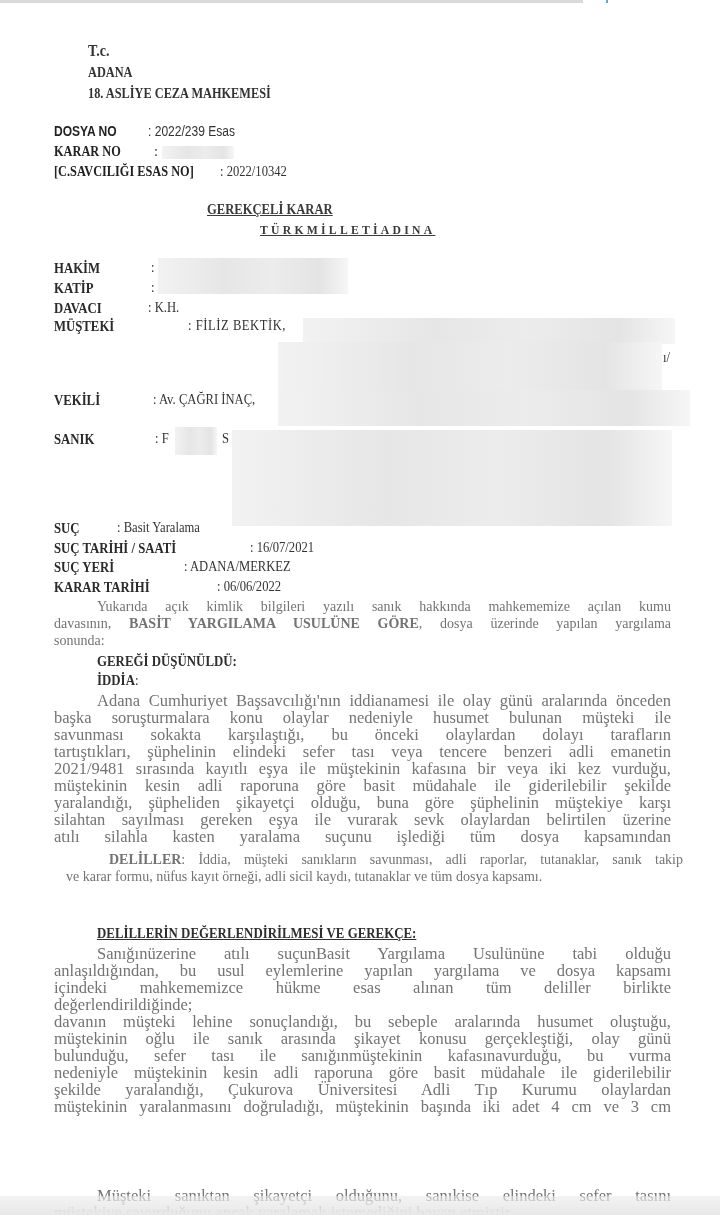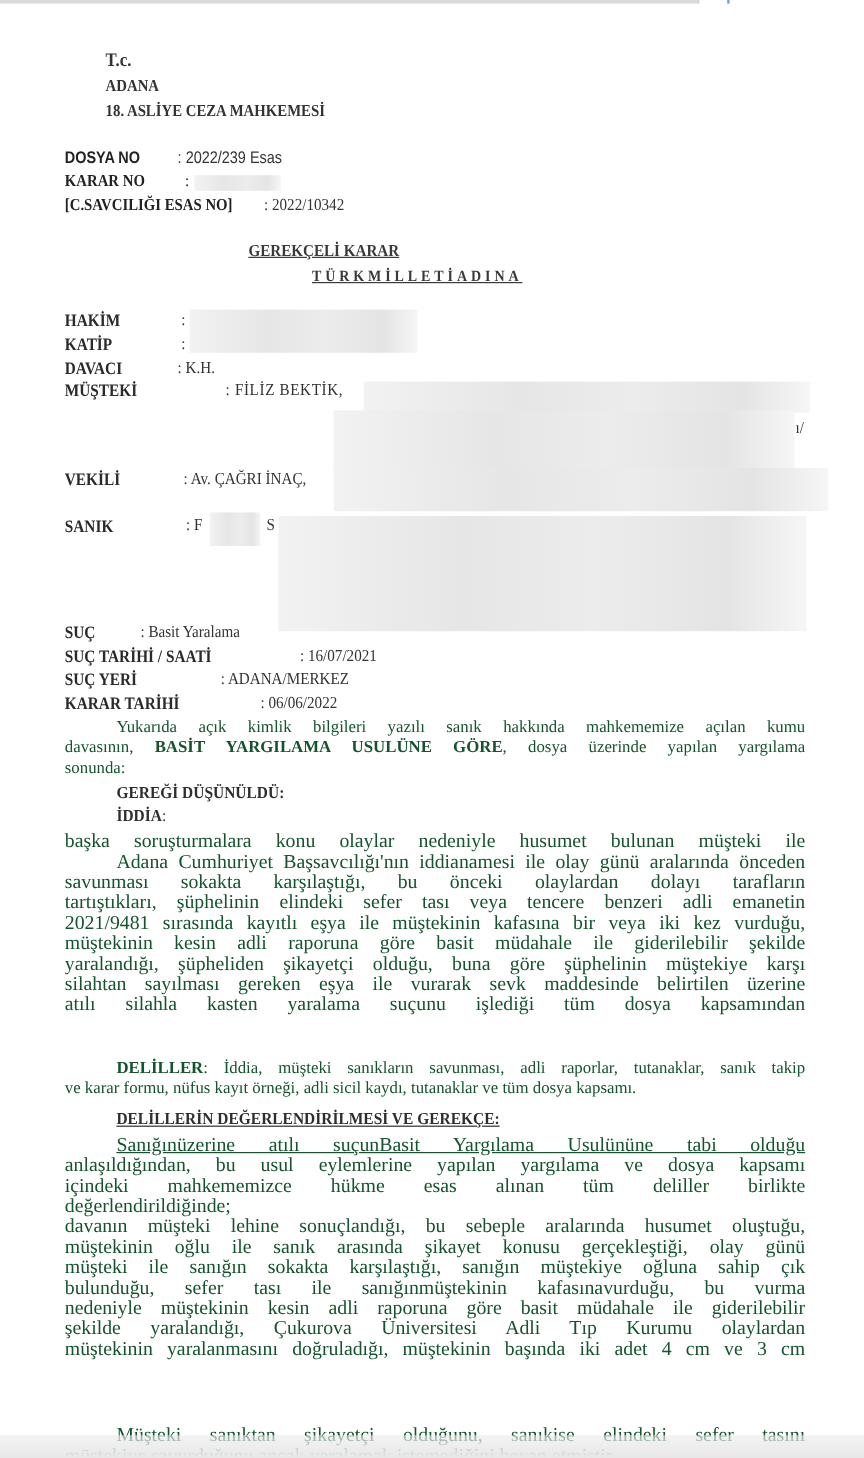--- a/index.html
+++ b/index.html
@@ -33,21 +33,21 @@
     .title {
       font-size: 14px; font-weight: bold; text-decoration: underline; color: #3a3a3a;
       transform: scaleX(0.9); transform-origin: left top;
     }
     .spaced { letter-spacing: 3.6px; }
     .party-label { left: 54px; font-size: 14.5px; font-weight: bold; color: #2a2a2a; transform: scaleX(0.88); transform-origin: left top; }
     .party-val { font-size: 14px; color: #333; transform: scaleX(0.9); transform-origin: left top; }
     .para {
       position: absolute; left: 54px; width: 617px;
       text-align: justify; text-align-last: left;
-      color: #14532d;
+      color: #737373;
     }
     .small { font-size: 14px; line-height: 17px; }
     .big { font-size: 16.5px; line-height: 17px; }
     .subhead { position: absolute; left: 97px; font-size: 14px; font-weight: bold; color: #2e2e2e; transform: scaleX(0.92); transform-origin: left top; }
     .bottom-fade {
       position: absolute; left: 0; top: 1196px; width: 720px; height: 19px;
       background: linear-gradient(180deg, rgba(235,235,235,0.6), #e8e8e8);
     }
     .line { display: block; }
     .just { text-align: justify; text-align-last: justify; }
@@ -116,49 +116,48 @@
 <div class="para small" style="top:598px;">
   <span class="line just" style="padding-left:43px;">Yukarıda açık kimlik bilgileri yazılı sanık hakkında mahkememize açılan kumu</span>
   <span class="line just"><span>davasının, </span><b>BASİT YARGILAMA USULÜNE GÖRE</b><span>, dosya üzerinde yapılan yargılama</span></span>
   <span class="line">sonunda:</span>
 </div>
 
 <div class="subhead" style="top:654px;">GEREĞİ DÜŞÜNÜLDÜ:</div>
 <div class="subhead" style="top:673px;"><span>İDDİA</span><span style="font-weight:normal">:</span></div>
 
 <div class="para big" style="top:692px;">
+  <span class="line just" style="padding-left:43px;">Adana Cumhuriyet Başsavcılığı'nın iddianamesi ile olay günü aralarında önceden</span>
   <span class="line just">başka soruşturmalara konu olaylar nedeniyle husumet bulunan müşteki ile</span>
-  <span class="line just" style="padding-left:43px;">Adana Cumhuriyet Başsavcılığı'nın iddianamesi ile olay günü aralarında önceden</span>
   <span class="line just">savunması sokakta karşılaştığı, bu önceki olaylardan dolayı tarafların</span>
   <span class="line just">tartıştıkları, şüphelinin elindeki sefer tası veya tencere benzeri adli emanetin</span>
   <span class="line just">2021/9481 sırasında kayıtlı eşya ile müştekinin kafasına bir veya iki kez vurduğu,</span>
   <span class="line just">müştekinin kesin adli raporuna göre basit müdahale ile giderilebilir şekilde</span>
   <span class="line just">yaralandığı, şüpheliden şikayetçi olduğu, buna göre şüphelinin müştekiye karşı</span>
-  <span class="line just">silahtan sayılması gereken eşya ile vurarak sevk maddesinde belirtilen üzerine</span>
+  <span class="line just">silahtan sayılması gereken eşya ile vurarak sevk olaylardan belirtilen üzerine</span>
   <span class="line just">atılı silahla kasten yaralama suçunu işlediği tüm dosya kapsamından</span>
 </div>
 
-<div class="para small" style="top:882px;">
+<div class="para small" style="top:851px;margin-left:12px;">
   <span class="line just" style="padding-left:43px;"><b>DELİLLER</b><span>: İddia, müşteki sanıkların savunması, adli raporlar, tutanaklar, sanık takip</span></span>
   <span class="line">ve karar formu, nüfus kayıt örneği, adli sicil kaydı, tutanaklar ve tüm dosya kapsamı.</span>
 </div>
 
 <div class="subhead" style="top:926px; text-decoration:underline;">DELİLLERİN DEĞERLENDİRİLMESİ VE GEREKÇE:</div>
 
 <div class="para big" style="top:945px;">
-  <span class="line just" style="padding-left:43px;text-decoration:underline;">Sanığınüzerine atılı suçunBasit Yargılama Usulününe tabi olduğu</span>
+  <span class="line just" style="padding-left:43px;">Sanığınüzerine atılı suçunBasit Yargılama Usulününe tabi olduğu</span>
   <span class="line just">anlaşıldığından, bu usul eylemlerine yapılan yargılama ve dosya kapsamı</span>
   <span class="line just">içindeki mahkememizce hükme esas alınan tüm deliller birlikte</span>
   <span class="line">değerlendirildiğinde;</span>
 </div>
 
 <div class="para big" style="top:1013px;">
   <span class="line just">davanın müşteki lehine sonuçlandığı, bu sebeple aralarında husumet oluştuğu,</span>
   <span class="line just">müştekinin oğlu ile sanık arasında şikayet konusu gerçekleştiği, olay günü</span>
-  <span class="line just">müşteki ile sanığın sokakta karşılaştığı, sanığın müştekiye oğluna sahip çık</span>
   <span class="line just">bulunduğu, sefer tası ile sanığınmüştekinin kafasınavurduğu, bu vurma</span>
   <span class="line just">nedeniyle müştekinin kesin adli raporuna göre basit müdahale ile giderilebilir</span>
   <span class="line just">şekilde yaralandığı, Çukurova Üniversitesi Adli Tıp Kurumu olaylardan</span>
   <span class="line just">müştekinin yaralanmasını doğruladığı, müştekinin başında iki adet 4 cm ve 3 cm</span>
 </div>
 
 <div class="para big" style="top:1187px;">
   <span class="line just" style="padding-left:43px;">Müşteki sanıktan şikayetçi olduğunu, sanıkise elindeki sefer tasını</span>
   <span class="line">müştekiye savurduğunu ancak yaralamak istemediğini beyan etmiştir.</span>
 </div>

